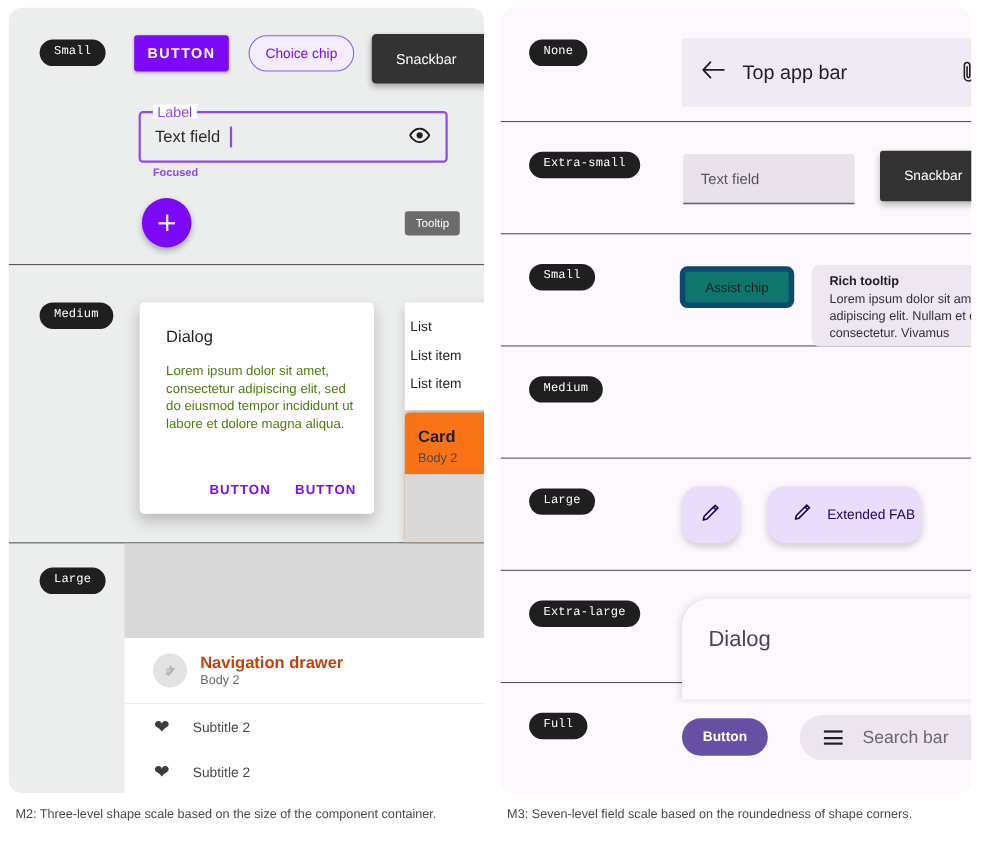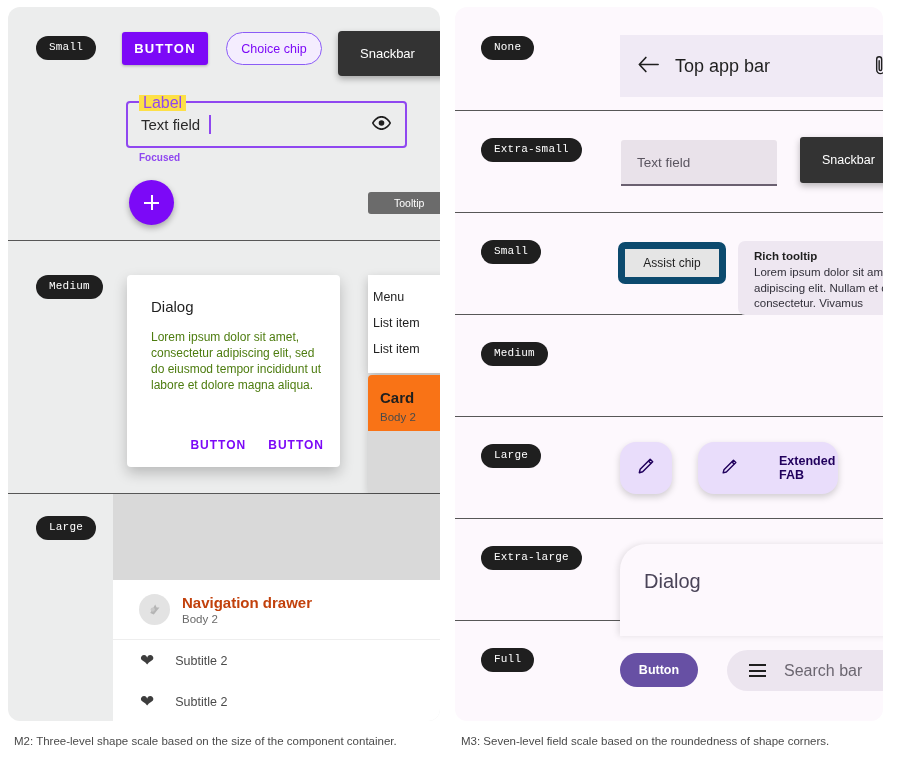--- a/index.html
+++ b/index.html
@@ -94,23 +94,23 @@
     width: 281px;
     height: 47px;
     border: 2px solid #8f47f0;
     border-radius: 4px;
     box-sizing: border-box;
   }
   #m2-textfield .notch {
     position: absolute;
     top: -8px;
     left: 11px;
-    background: #fde047;
+    background: #ffffff;
     padding: 0 4px;
-    font-size: 16px;
+    font-size: 13px;
     color: #8f47f0;
     line-height: 1;
   }
   #m2-textfield .value {
     position: absolute;
     left: 13px;
     top: 13px;
     font-size: 15px;
     color: #2a2a2a;
   }
@@ -186,21 +186,21 @@
   .plus::after  { top: 0; left: 6.5px; height: 15px; width: 2px; }
 
   #m2-tooltip {
     position: absolute;
     left: 360px;
     top: 185px;
     background: #6b6b6b;
     color: #fff;
     font-size: 10.5px;
     border-radius: 3px;
-    padding: 5px 26px;
+    padding: 5px 10px;
   }
 
   
   #m2-dialog {
     position: absolute;
     left: 119px;
     top: 268px;
     width: 213px;
     height: 192px;
     background: #ffffff;
@@ -347,23 +347,23 @@
     color: #fff; font-size: 12.5px;
     display: flex; align-items: center; padding-left: 22px;
     box-sizing: border-box;
     box-shadow: 0 3px 7px rgba(0,0,0,.28);
   }
 
   .m3-assist {
     position: absolute;
     left: 163px; top: 235px;
     width: 94px; height: 28px;
-    border: 7px solid #0c4a6e;
+    border: 5px solid #0c4a6e;
     border-radius: 7px;
-    background: #e5e5e5;
+    background: #0f766e;
     display: flex; align-items: center; justify-content: center;
     font-size: 12px; color: #1f1f1f;
   }
   .m3-rtooltip {
     position: absolute;
     left: 283px; top: 234px;
     width: 200px; height: 74px;
     background: #eee7f1;
     border-radius: 7px;
     padding: 9px 0 0 16px;
@@ -389,21 +389,21 @@
   .m3-efab {
     position: absolute;
     left: 243px; top: 435px;
     width: 140px; height: 52px;
     background: #e9ddfb;
     border-radius: 16px;
     display: flex; align-items: center; gap: 13px;
     padding-left: 22px; box-sizing: border-box;
     box-shadow: 0 3px 7px rgba(0,0,0,.18);
   }
-  .m3-efab .lbl { font-size: 12.5px; font-weight: 700; color: #21005d; margin-left: 27px; }
+  .m3-efab .lbl { font-size: 12.5px; font-weight: 400; color: #21005d; }
 
   .m3-dialog {
     position: absolute;
     left: 165px; top: 537px;
     width: 300px; height: 92px;
     background: #fdf8fd;
     border-top-left-radius: 26px;
     border-top-right-radius: 26px;
     box-shadow: -2px 0 6px rgba(0,0,0,.10);
   }
@@ -488,21 +488,21 @@
   <div id="m2-dialog">
     <div class="title">Dialog</div>
     <div class="body">Lorem ipsum dolor sit amet, consectetur adipiscing elit, sed do eiusmod tempor incididunt ut labore et dolore magna aliqua.</div>
     <div class="actions">
       <span>BUTTON</span>
       <span>BUTTON</span>
     </div>
   </div>
 
   <div id="m2-menu">
-    <div>Menu</div>
+    <div>List</div>
     <div>List item</div>
     <div>List item</div>
   </div>
 
   <div id="m2-card">
     <span class="t">Card</span>
     <span class="s">Body 2</span>
     <span class="media"></span>
   </div>
 

